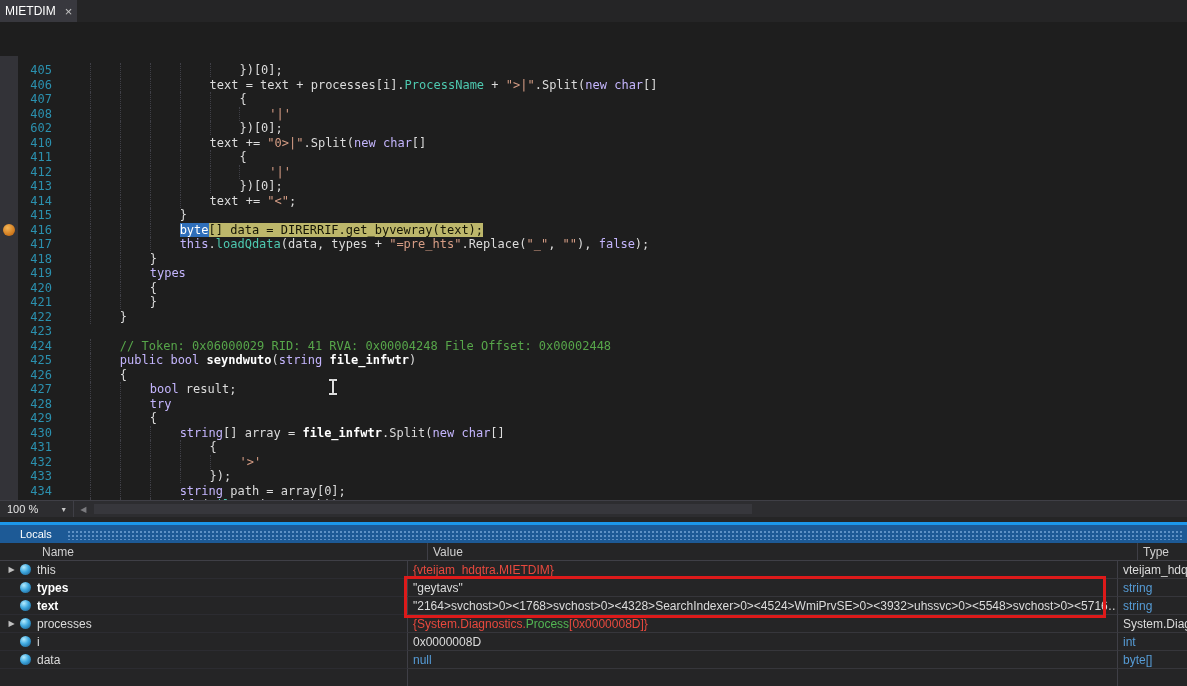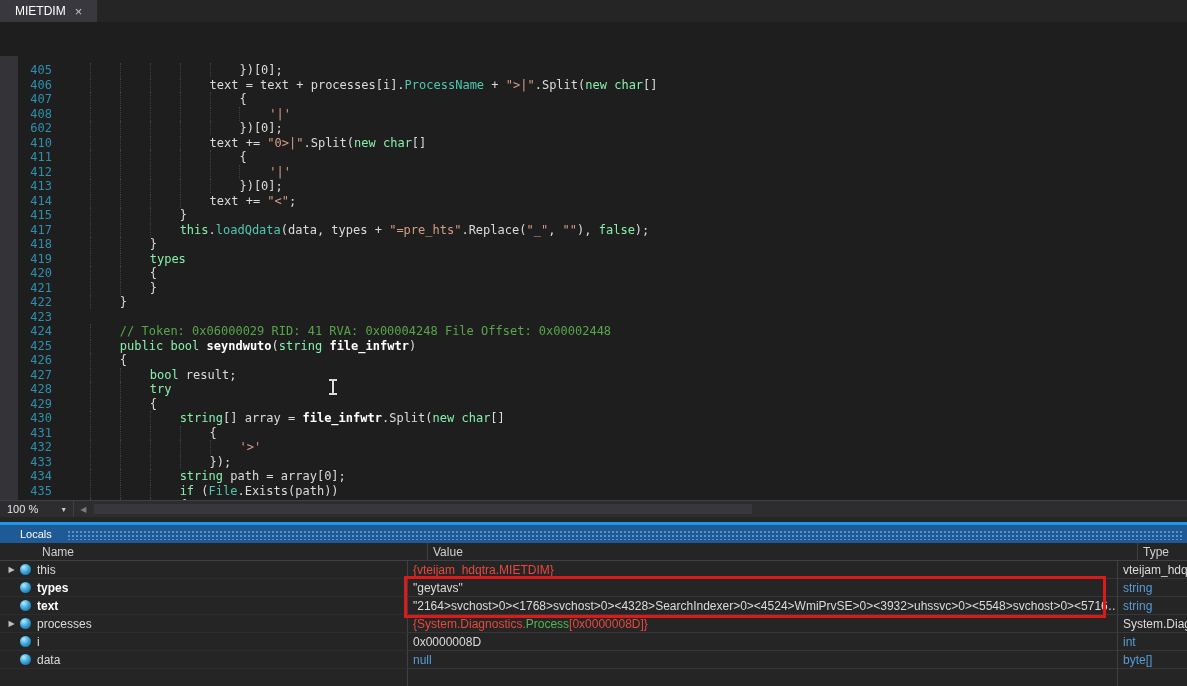--- a/index.html
+++ b/index.html
@@ -1,36 +1,36 @@
 <!DOCTYPE html>
 <html><head>
 <meta charset="utf-8">
 <style>
   html,body{margin:0;padding:0;background:#000;}
   #screen{position:relative;width:1187px;height:686px;background:#1e1e1e;overflow:hidden;
           font-family:"Liberation Sans",sans-serif;}
 
   
   .tabbar{position:absolute;top:0;left:0;right:0;height:22px;background:#252526;display:flex;}
-  .tab{display:flex;align-items:center;padding:0 15px;background:#38383e;color:#fff;font-size:12px;gap:9px;}
+  .tab{display:flex;align-items:center;padding:0 5px;background:#38383e;color:#fff;font-size:12px;gap:9px;}
   .tab-close{color:#c5c5c5;font-size:13px;line-height:1;cursor:default;}
 
   
   .editor{position:absolute;top:22px;left:0;right:0;height:478px;background:#1e1e1e;overflow:hidden;
           font-family:"DejaVu Sans Mono","Liberation Mono",monospace;font-size:12px;margin-top:34px;}
   .editor::before{content:"";position:absolute;left:0;top:0;width:18px;height:100%;background:#333338;}
   .code-lines{position:relative;padding-top:7px;}
   .code-line{display:flex;height:14.5px;line-height:14.5px;}
   .gutter{flex:0 0 18px;position:relative;}
   .bp{position:absolute;left:3px;top:1px;width:12px;height:12px;border-radius:50%;
       background:radial-gradient(circle at 38% 32%,#f4b555,#d07a1e 65%,#a85c12);}
   .ln{flex:0 0 34px;text-align:right;padding-right:9px;color:#2b91af;}
   .code{white-space:pre;}
   .gb{border-left:1px dotted #3f3f46;}
-  .tk-p{color:#dcdcdc}.tk-k{color:#86efac}.tk-s{color:#d69d85}.tk-c{color:#57a64a}
+  .tk-p{color:#dcdcdc}.tk-k{color:#c4b5fd}.tk-s{color:#d69d85}.tk-c{color:#57a64a}
   .tk-t{color:#4ec9b0}.tk-b{color:#fff;font-weight:bold}
   .tk-sel{background:#2f6fba;color:#fff}
   .tk-hl{background:#bdb76b;color:#151505}
 
   
   .zoombar{position:absolute;top:500px;left:0;right:0;height:17px;background:#2d2d30;
            border-top:1px solid #3f3f46;display:flex;align-items:center;box-sizing:border-box;}
   .zoom-combo{display:flex;align-items:center;height:100%;padding:0 6px 0 7px;gap:22px;
               color:#e6e6e6;font-size:11px;border-right:1px solid #3f3f46;}
   .dd{font-size:7px;color:#c8c8c8;}
@@ -141,20 +141,27 @@
         <div class="code-line">
           <span class="gutter"></span>
           <span class="ln">414</span>
           <span class="code"><span class="gsp">    </span><span class="gb">    </span><span class="gb">    </span><span class="gb">    </span><span class="gb">    </span><span class="tk-p">text += </span><span class="tk-s">"&lt;"</span><span class="tk-p">;</span></span>
         </div>
         <div class="code-line">
           <span class="gutter"></span>
           <span class="ln">415</span>
           <span class="code"><span class="gsp">    </span><span class="gb">    </span><span class="gb">    </span><span class="gb">    </span><span class="tk-p">}</span></span>
         </div>
+        <div class="code-line current">
+          <span class="gutter">
+            <span class="bp"></span>
+          </span>
+          <span class="ln">416</span>
+          <span class="code"><span class="gsp">    </span><span class="gb">    </span><span class="gb">    </span><span class="gb">    </span><span class="tk-sel">byte</span><span class="tk-hl">[] data = DIRERRIF.get_byvewray(text);</span></span>
+        </div>
         <div class="code-line">
           <span class="gutter"></span>
           <span class="ln">417</span>
           <span class="code"><span class="gsp">    </span><span class="gb">    </span><span class="gb">    </span><span class="gb">    </span><span class="tk-k">this</span><span class="tk-p">.</span><span class="tk-t">loadQdata</span><span class="tk-p">(data, types + </span><span class="tk-s">"=pre_hts"</span><span class="tk-p">.Replace(</span><span class="tk-s">"_"</span><span class="tk-p">, </span><span class="tk-s">""</span><span class="tk-p">), </span><span class="tk-k">false</span><span class="tk-p">);</span></span>
         </div>
         <div class="code-line">
           <span class="gutter"></span>
           <span class="ln">418</span>
           <span class="code"><span class="gsp">    </span><span class="gb">    </span><span class="gb">    </span><span class="tk-p">}</span></span>
         </div>

